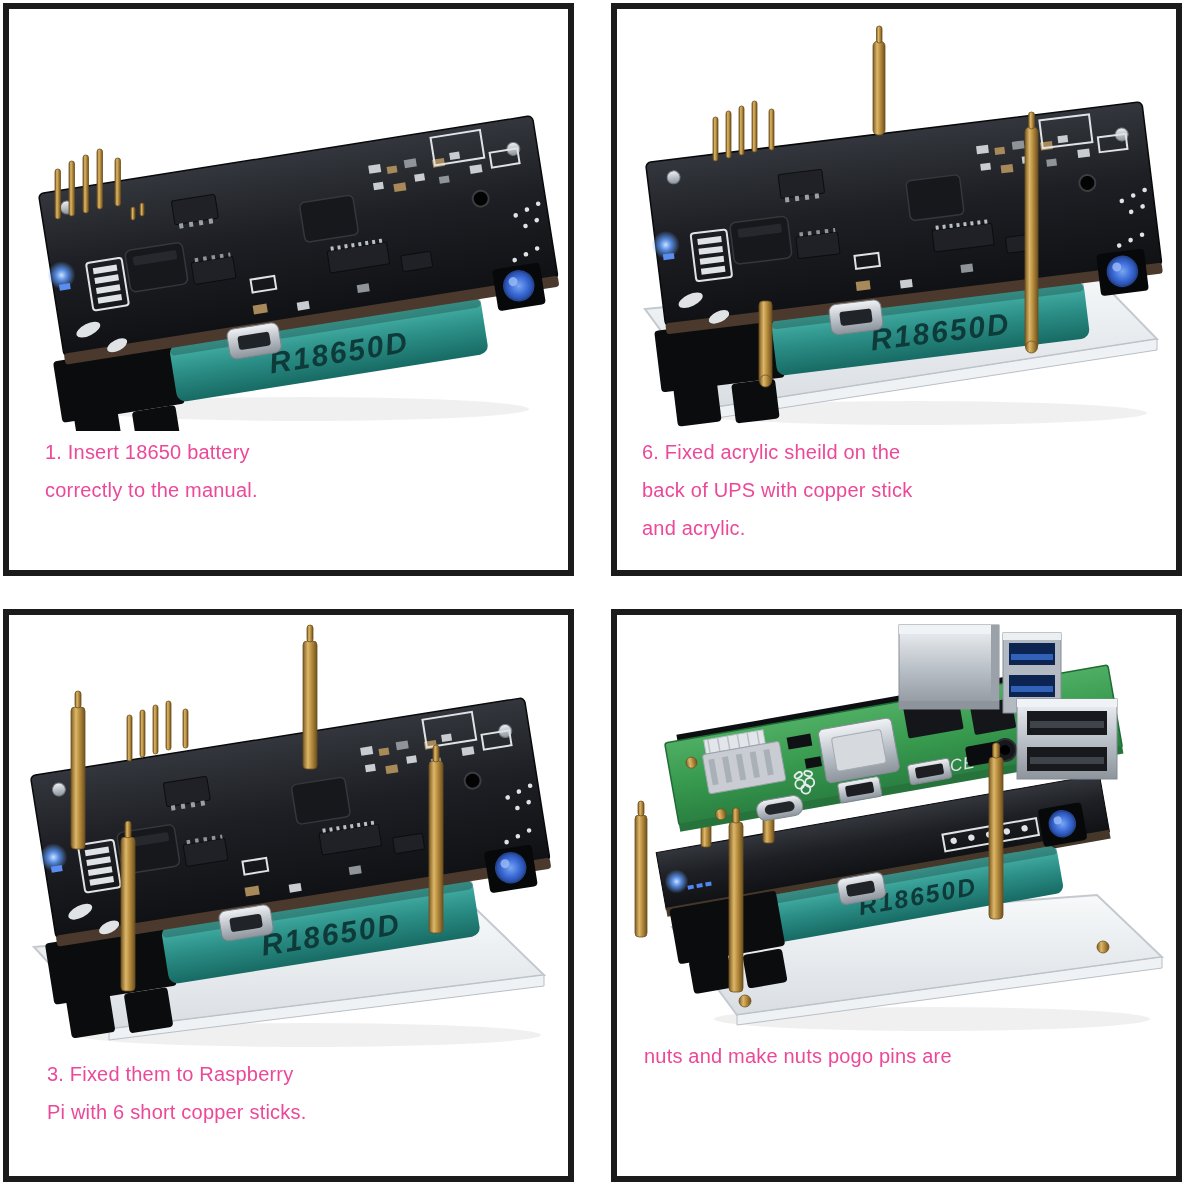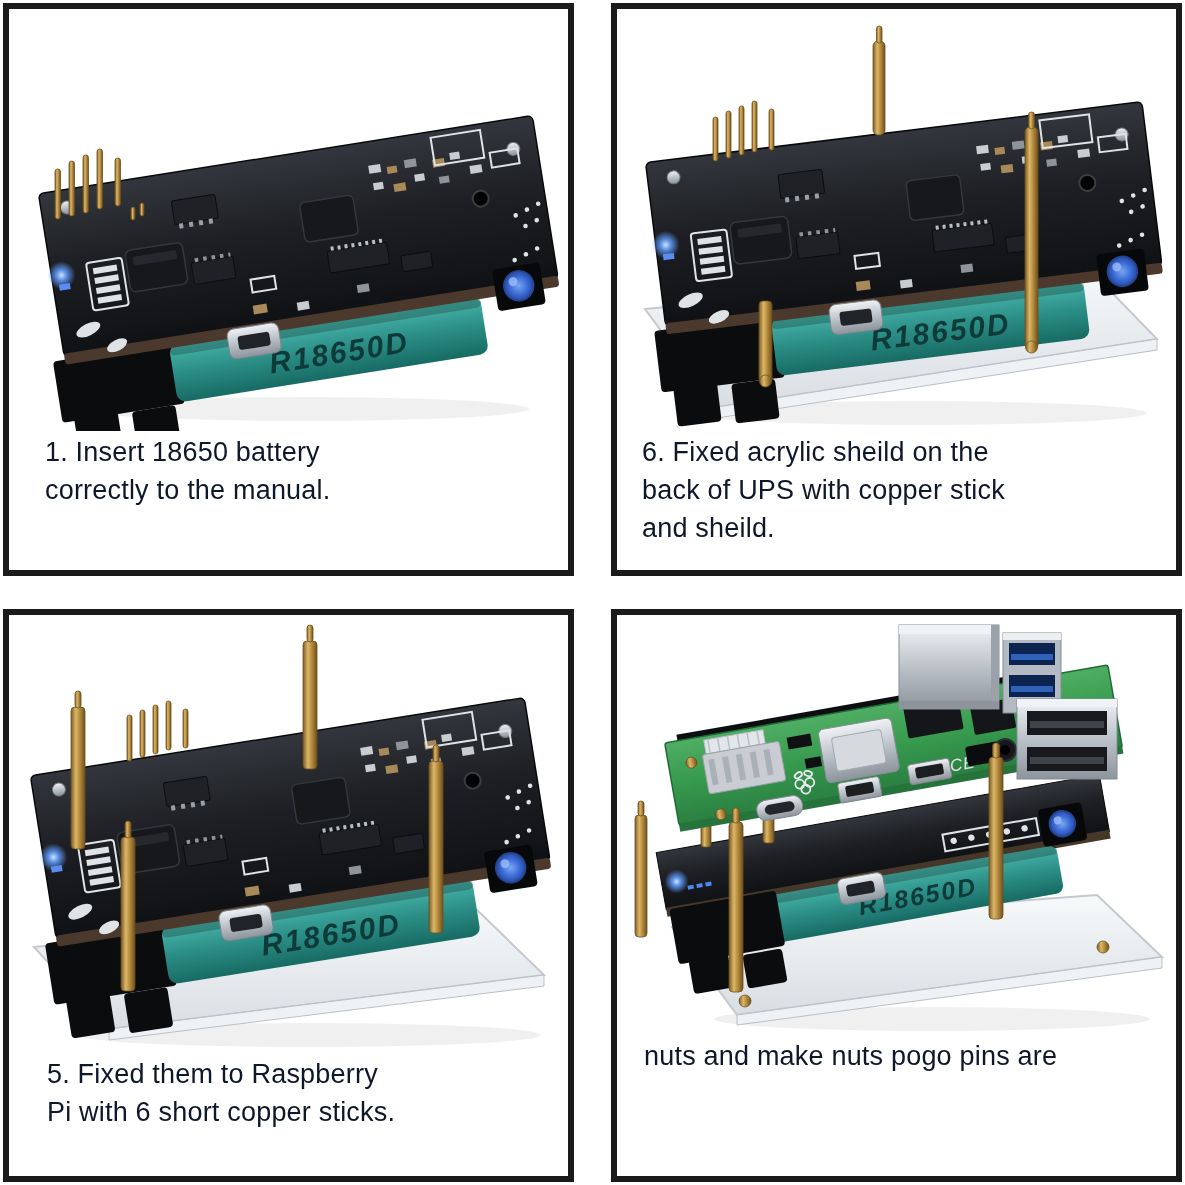--- a/index.html
+++ b/index.html
@@ -10,21 +10,21 @@
   .panel{
     position:absolute;width:571px;height:573px;box-sizing:border-box;
     border:6px solid #1b1b1b;background:#ffffff;
   }
   #p1{left:3px;top:3px}
   #p2{left:611px;top:3px}
   #p3{left:3px;top:609px}
   #p4{left:611px;top:609px}
   .photo{position:absolute;left:0;top:0;display:block}
   .caption{
-    position:absolute;font-size:27px;line-height:38px;color:#0f172a;
+    position:absolute;font-size:20px;line-height:38px;color:#ec4899;
     letter-spacing:0.2px;white-space:nowrap;
   }
   #p1 .caption{left:36px;top:424px}
   #p2 .caption{left:25px;top:424px}
   #p3 .caption{left:38px;top:440px}
   #p4 .caption{left:27px;top:422px}
   svg text{font-family:"Liberation Sans",sans-serif}
   .silk{fill:#dfe3e6}
   .silko{fill:none;stroke:#dfe3e6;stroke-width:2}
   .ic{fill:#1f2126;stroke:#0c0d10;stroke-width:1}
@@ -198,21 +198,21 @@
       <rect class="cu" x="96" y="108" width="5" height="44" rx="2.5"></rect>
       <rect class="cu" x="109" y="102" width="5" height="47" rx="2.5"></rect>
       <rect class="cu" x="122" y="97" width="5" height="49" rx="2.5"></rect>
       <rect class="cu" x="135" y="92" width="5" height="51" rx="2.5"></rect>
       <rect class="cu" x="152" y="100" width="5" height="41" rx="2.5"></rect>
     </g>
   </svg>
   <div class="caption">
     <div>6. Fixed acrylic sheild on the</div>
     <div>back of UPS with copper stick</div>
-    <div>and sheild.</div>
+    <div>and acrylic.</div>
   </div>
 </div>
 
 <div class="panel" id="p3">
   <svg class="photo" width="559" height="438" viewBox="0 0 559 438">
     <ellipse class="shadow" cx="300" cy="420" rx="232" ry="12"></ellipse>
     <g>
       <polygon class="plate" points="25,332 465,292 535,360 100,414"></polygon>
       <polygon class="plateEdge" points="100,414 535,360 535,371 100,425"></polygon>
     </g>
@@ -235,21 +235,21 @@
     </g>
     <g>
       <rect class="cu" x="118" y="100" width="5" height="46" rx="2.5"></rect>
       <rect class="cu" x="131" y="95" width="5" height="47" rx="2.5"></rect>
       <rect class="cu" x="144" y="90" width="5" height="49" rx="2.5"></rect>
       <rect class="cu" x="157" y="86" width="5" height="49" rx="2.5"></rect>
       <rect class="cu" x="174" y="94" width="5" height="39" rx="2.5"></rect>
     </g>
   </svg>
   <div class="caption">
-    <div>5. Fixed them to Raspberry</div>
+    <div>3. Fixed them to Raspberry</div>
     <div>Pi with 6 short copper sticks.</div>
   </div>
 </div>
 
 <div class="panel" id="p4">
   <svg class="photo" width="559" height="420" viewBox="0 0 559 420">
     <ellipse class="shadow" cx="315" cy="404" rx="218" ry="12"></ellipse>
     <g>
       <polygon class="plate" points="55,312 480,280 545,342 120,400"></polygon>
       <polygon class="plateEdge" points="120,400 545,342 545,353 120,410"></polygon>

